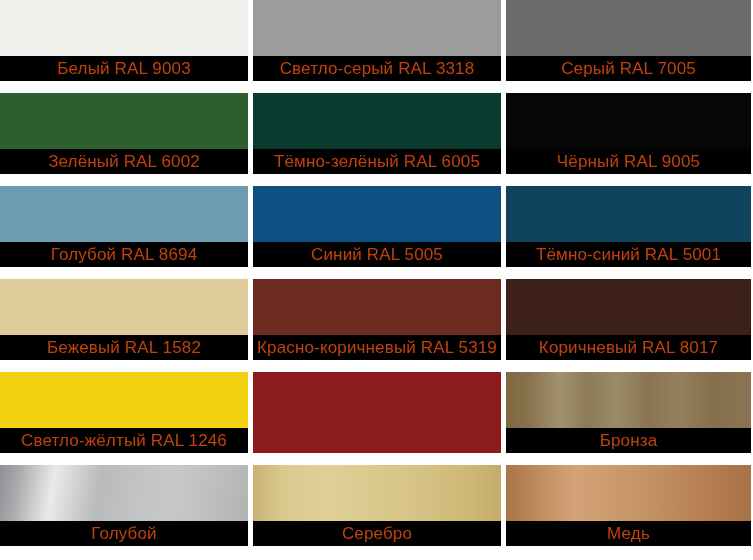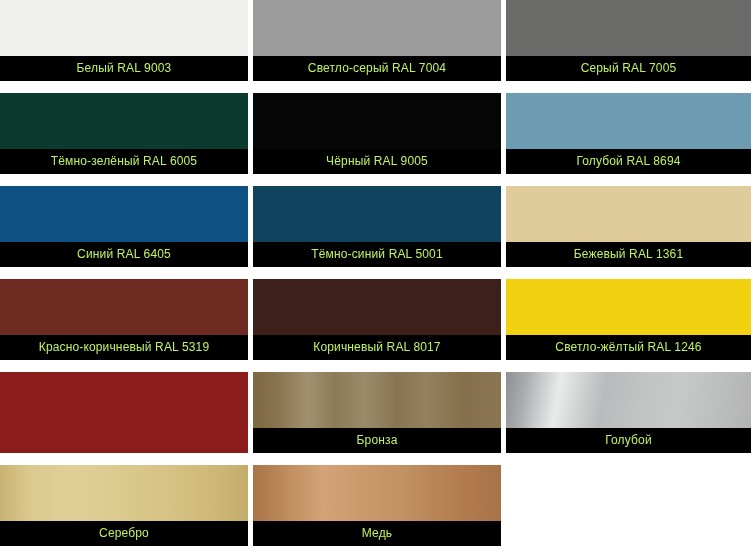--- a/index.html
+++ b/index.html
@@ -41,72 +41,76 @@
     width: 100%;
     min-height: 10px;
     box-sizing: border-box;
   }
   .swatch-label {
     flex: 0 0 25px;
     height: 25px;
     line-height: 25px;
     width: 100%;
     background: #000000;
-    color: #bef264;
-    font-size: 12px;
+    color: #c2410c;
+    font-size: 17px;
     text-align: center;
     letter-spacing: 0.15px;
     white-space: nowrap;
     overflow: hidden;
     box-sizing: border-box;
   }
 </style>
 </head>
 <body>
 
 <div id="swatch-grid">
 
   <div class="swatch-cell row-1">
     <div class="swatch-color" style="background: rgb(240, 240, 236);"></div>
     <div class="swatch-label">Белый RAL 9003</div>
   </div>
   <div class="swatch-cell row-1">
     <div class="swatch-color" style="background: rgb(156, 156, 156);"></div>
-    <div class="swatch-label">Светло-серый RAL 7004</div>
+    <div class="swatch-label">Светло-серый RAL 3318</div>
   </div>
   <div class="swatch-cell row-1">
     <div class="swatch-color" style="background: rgb(107, 108, 106);"></div>
     <div class="swatch-label">Серый RAL 7005</div>
   </div>
 
+  <div class="swatch-cell">
+    <div class="swatch-color" style="background: rgb(44, 94, 46);"></div>
+    <div class="swatch-label">Зелёный RAL 6002</div>
+  </div>
   <div class="swatch-cell">
     <div class="swatch-color" style="background: rgb(11, 59, 46);"></div>
     <div class="swatch-label">Тёмно-зелёный RAL 6005</div>
   </div>
   <div class="swatch-cell">
     <div class="swatch-color" style="background: rgb(6, 6, 6);"></div>
     <div class="swatch-label">Чёрный RAL 9005</div>
   </div>
 
   <div class="swatch-cell">
     <div class="swatch-color" style="background: rgb(109, 156, 178);"></div>
     <div class="swatch-label">Голубой RAL 8694</div>
   </div>
   <div class="swatch-cell">
     <div class="swatch-color" style="background: rgb(14, 80, 130);"></div>
-    <div class="swatch-label">Синий RAL 6405</div>
+    <div class="swatch-label">Синий RAL 5005</div>
   </div>
   <div class="swatch-cell">
     <div class="swatch-color" style="background: rgb(16, 68, 94);"></div>
     <div class="swatch-label">Тёмно-синий RAL 5001</div>
   </div>
 
   <div class="swatch-cell">
     <div class="swatch-color" style="background: rgb(224, 203, 154);"></div>
-    <div class="swatch-label">Бежевый RAL 1361</div>
+    <div class="swatch-label">Бежевый RAL 1582</div>
   </div>
   <div class="swatch-cell">
     <div class="swatch-color" style="background: rgb(109, 42, 32);"></div>
     <div class="swatch-label">Красно-коричневый RAL 5319</div>
   </div>
   <div class="swatch-cell">
     <div class="swatch-color" style="background: rgb(60, 32, 25);"></div>
     <div class="swatch-label">Коричневый RAL 8017</div>
   </div>
 

